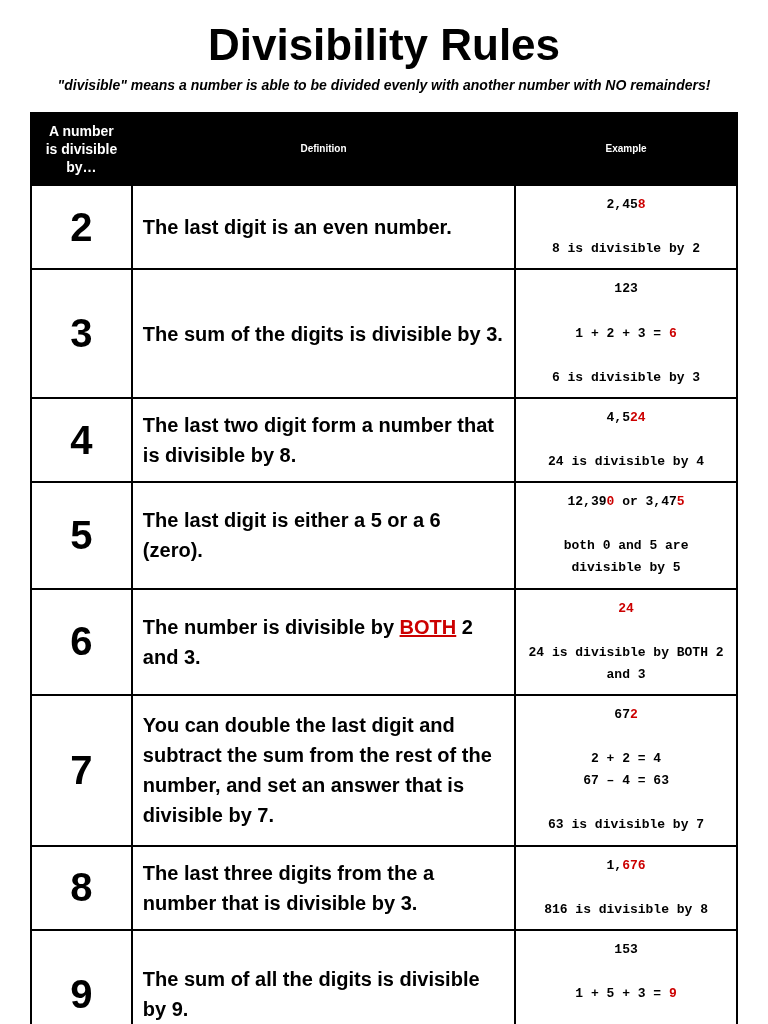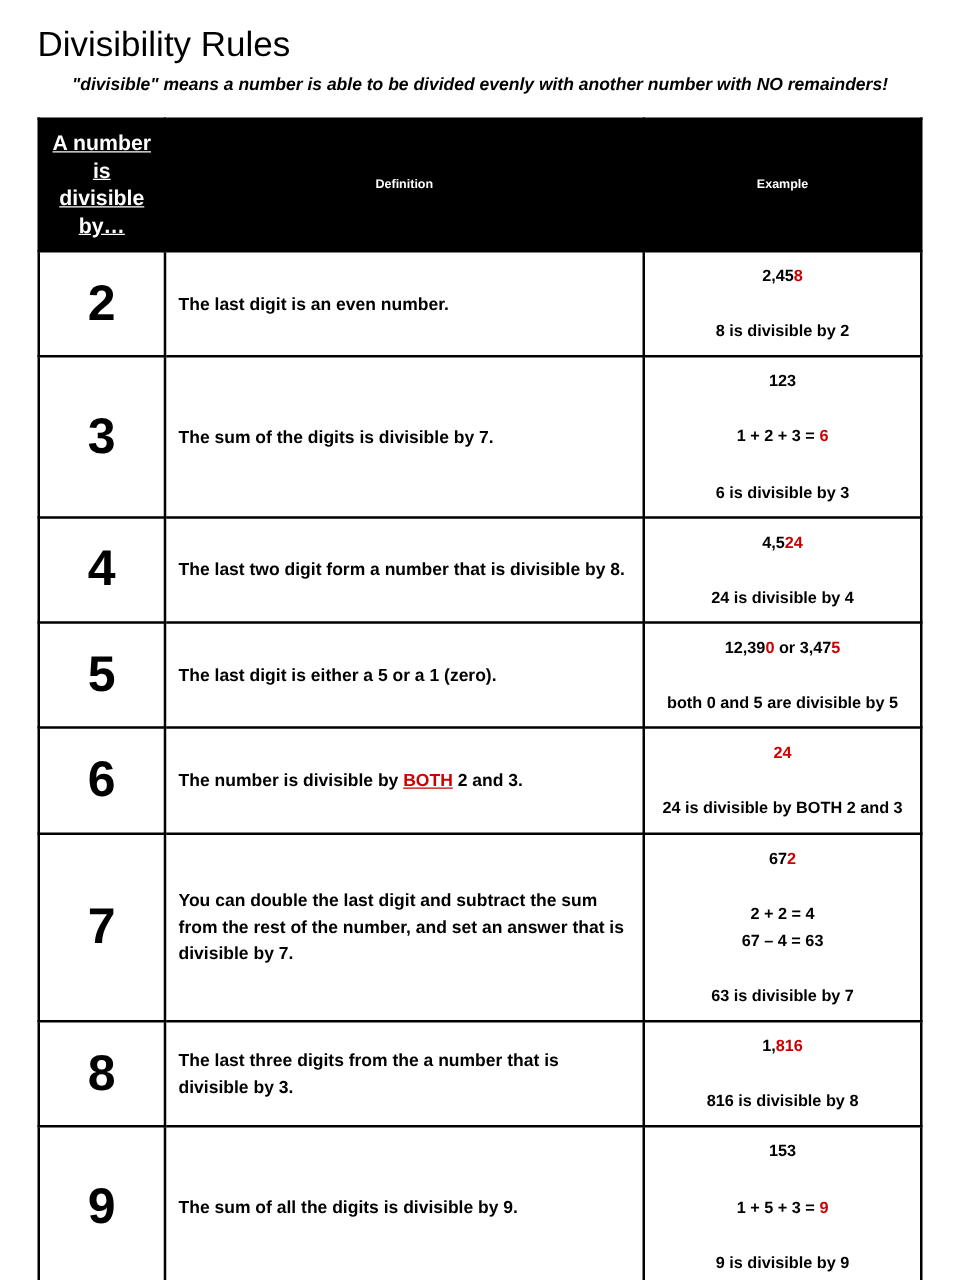--- a/index.html
+++ b/index.html
@@ -10,22 +10,23 @@
 
     body {
       width: 768px;
       min-height: 1024px;
       background: #ffffff;
       font-family: Arial, sans-serif;
       padding: 20px 30px;
     }
 
     .page-title {
-      font-size: 28px;
-      font-weight: 400;
+      text-align: center;
+      font-size: 44px;
+      font-weight: 700;
       margin-bottom: 6px;
       color: #000;
     }
 
     .page-subtitle {
       text-align: center;
       font-size: 14px;
       font-weight: bold;
       font-style: italic;
       margin-bottom: 16px;
@@ -61,44 +62,44 @@
 
     thead tr th {
       background: #000;
       color: #fff;
       font-size: 10px;
       font-weight: bold;
       padding: 10px;
     }
 
     thead tr th.col-number {
-      font-size: 17px;
+      font-size: 14px;
       line-height: 1.3;
-      text-decoration: underline;
     }
 
     .row-number {
       font-size: 40px;
       font-weight: 900;
       color: #000;
       text-align: center;
     }
 
     .def-text {
-      font-size: 14px;
+      font-size: 20px;
       font-weight: bold;
       color: #000;
       line-height: 1.5;
     }
 
     .example-text {
       font-size: 13px;
       font-weight: bold;
       color: #000;
       line-height: 1.7;
+      font-family: Liberation Mono, monospace;
     }
 
     .red {
       color: #cc0000;
     }
 
     .underline {
       text-decoration: underline;
     }
 
@@ -135,21 +136,21 @@
           <br>8 is divisible by 2
         </div>
       </td>
     </tr>
 
     <tr>
       <td class="col-number">
         <div class="row-number">3</div>
       </td>
       <td class="col-definition">
-        <span class="def-text">The sum of the digits is divisible by 7.</span>
+        <span class="def-text">The sum of the digits is divisible by 3.</span>
       </td>
       <td class="col-example">
         <div class="example-text">
           123<br>
           <br>1 + 2 + 3 = <span class="red">6</span><br>
           <br>6 is divisible by 3
         </div>
       </td>
     </tr>
 
@@ -166,21 +167,21 @@
           <br>24 is divisible by 4
         </div>
       </td>
     </tr>
 
     <tr>
       <td class="col-number">
         <div class="row-number">5</div>
       </td>
       <td class="col-definition">
-        <span class="def-text">The last digit is either a  5 or a  1 (zero).</span>
+        <span class="def-text">The last digit is either a  5 or a  6 (zero).</span>
       </td>
       <td class="col-example">
         <div class="example-text">
           12,39<span class="red">0</span>  or  3,47<span class="red">5</span><br>
           <br>both 0 and 5 are divisible by 5
         </div>
       </td>
     </tr>
 
     <tr>
@@ -216,21 +217,21 @@
 
     <tr>
       <td class="col-number">
         <div class="row-number">8</div>
       </td>
       <td class="col-definition">
         <span class="def-text">The last three digits from the a number that is divisible by  3.</span>
       </td>
       <td class="col-example">
         <div class="example-text">
-          1,<span class="red">816</span><br>
+          1,<span class="red">676</span><br>
           <br>816 is divisible by 8
         </div>
       </td>
     </tr>
 
     <tr>
       <td class="col-number">
         <div class="row-number">9</div>
       </td>
       <td class="col-definition">

